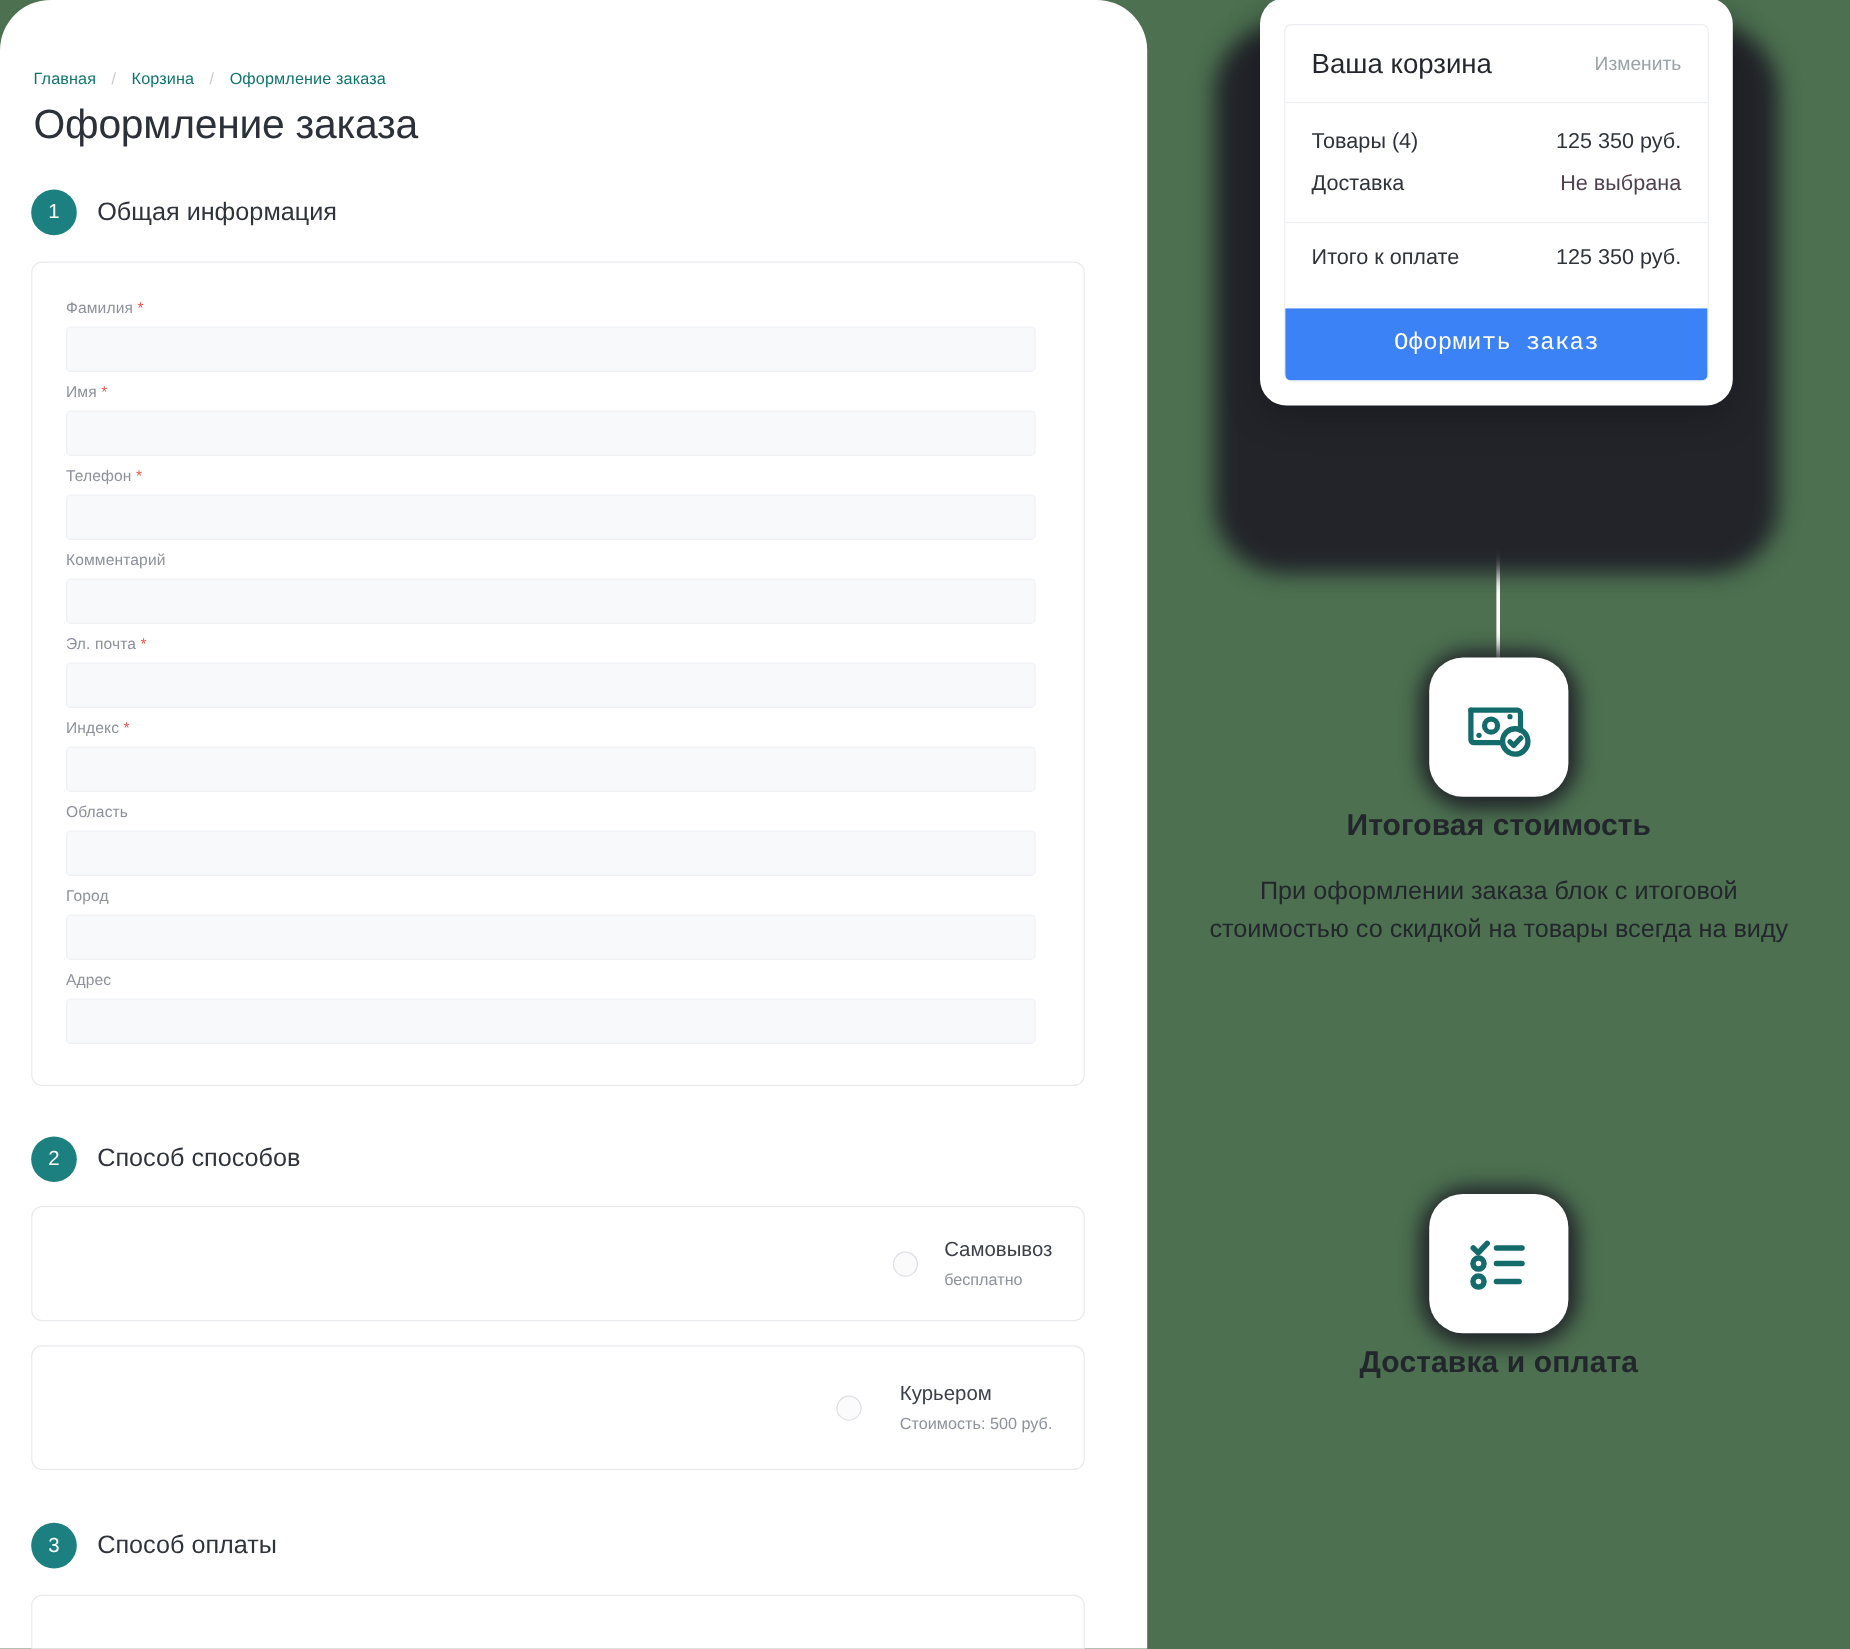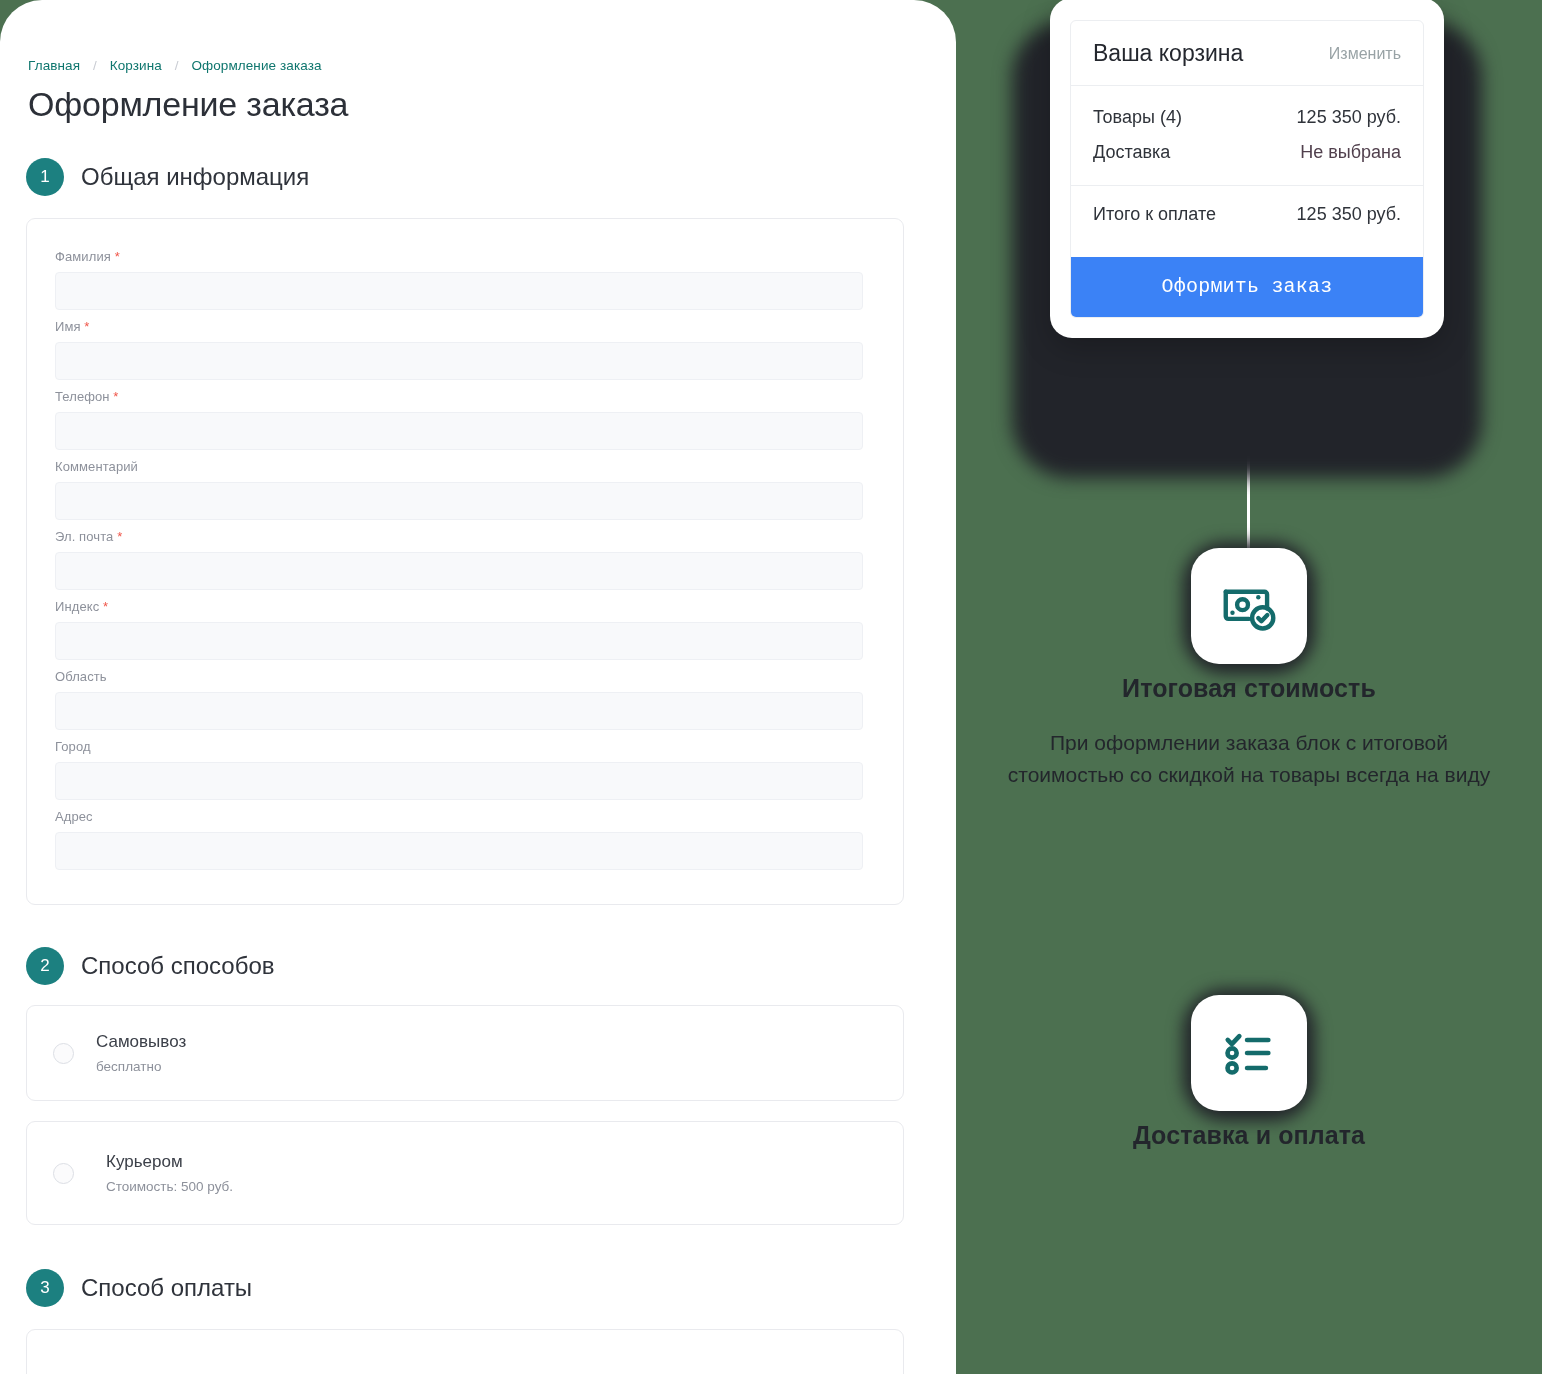--- a/index.html
+++ b/index.html
@@ -66,21 +66,21 @@
     border-radius: 50%;
     background: #1c8080;
     color: #ffffff;
     font-size: 17px;
     display: flex;
     align-items: center;
     justify-content: center;
     flex: 0 0 auto;
   }
   .step-label {
-    font-size: 24px;
+    font-size: 21px;
     color: #2f333b;
     font-weight: 400;
   }
 
   .panel {
     margin-top: 22px;
     border: 1px solid #e9eaee;
     border-radius: 9px;
     background: #fff;
     padding: 30px 40px 34px 28px;
@@ -106,20 +106,21 @@
   .opt-card {
     margin-top: 20px;
     border: 1px solid #e9eaee;
     border-radius: 9px;
     background: #fff;
     min-height: 96px;
     display: flex;
     align-items: center;
     padding: 16px 26px;
     gap: 22px;
+    justify-content: flex-end;
   }
   .radio {
     width: 21px; height: 21px;
     border-radius: 50%;
     border: 1px solid #dcdfe5;
     background: #fbfbfc;
     flex: 0 0 auto;
   }
   .opt-title {
     font-size: 17px;

